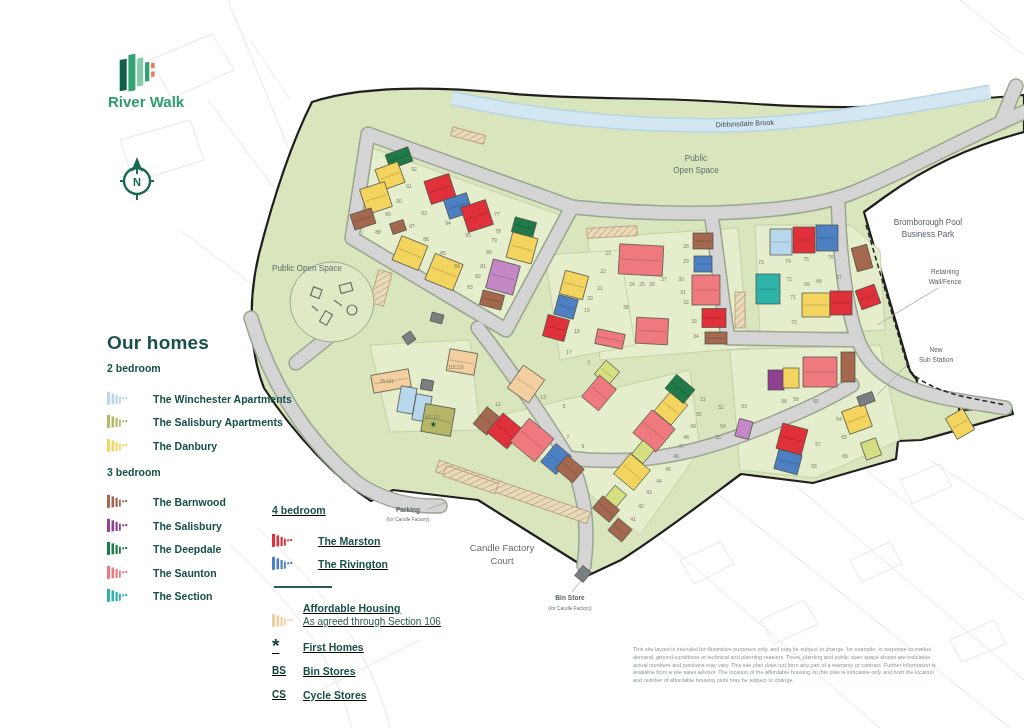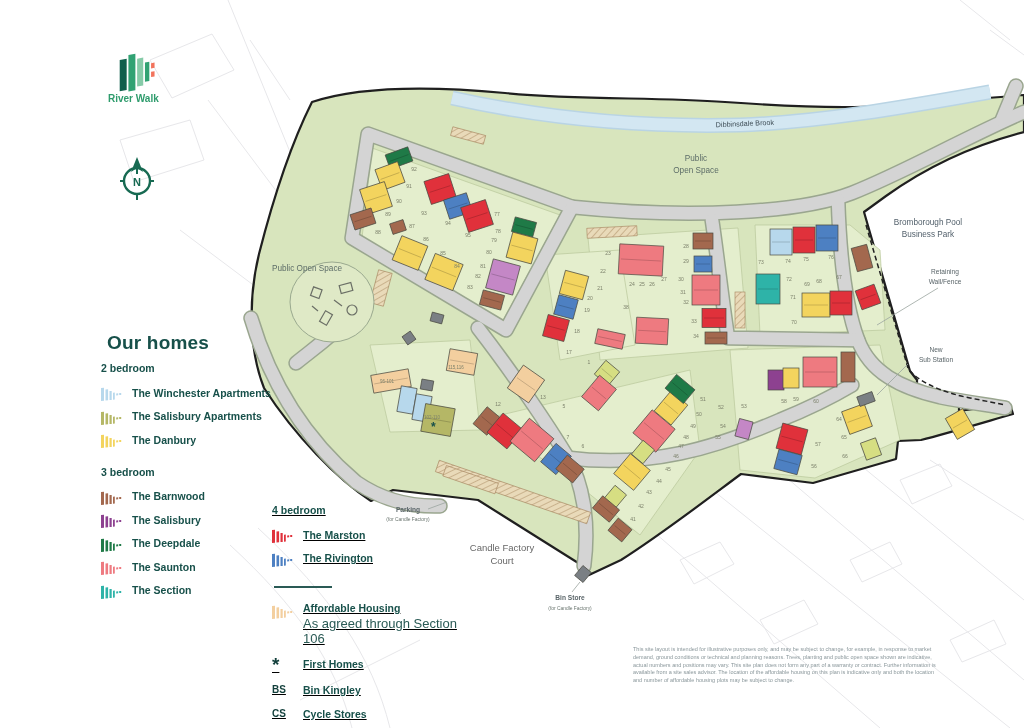--- a/index.html
+++ b/index.html
@@ -8,38 +8,38 @@
   #map-svg{position:absolute;left:0;top:0;}
   .mlabel{fill:#5d6d68;font-size:8.2px;font-family:"Liberation Sans",sans-serif;}
   .mlabel-sm{fill:#5a6569;font-size:6.6px;font-family:"Liberation Sans",sans-serif;}
   .mlabel-xs{fill:#6a756f;font-size:4.9px;font-family:"Liberation Sans",sans-serif;}
   .mlabel-bold{font-weight:bold;}
   .court-label{fill:#676767;font-size:9.5px;}
   .bp-label{fill:#515f6a;font-size:8.2px;}
   .brook-label{fill:#3f4e57;font-size:7.2px;}
   .leader{stroke:#9aa4a0;stroke-width:0.8;fill:none;}
   
-  .brand{position:absolute;left:108px;top:93px;color:#2f9c6d;font-weight:bold;font-size:10px;}
+  .brand{position:absolute;left:108px;top:93px;color:#2f9c6d;font-weight:bold;font-size:15px;}
   .logo{position:absolute;left:112px;top:40px;}
   .compass{position:absolute;left:115px;top:155px;}
   .legend-title{position:absolute;left:107px;top:332px;color:#17504a;font-size:19px;font-weight:bold;letter-spacing:0.2px;text-align:right;}
   .lg-col{position:absolute;width:175px;}
-  #legend-col-a{left:101px;top:362px;}
+  #legend-col-a{left:107px;top:362px;}
   #legend-col-b{left:272px;top:504px;width:190px;text-decoration:underline;}
   .lg-group-title{color:#17504a;font-size:10.5px;font-weight:bold;margin:0 0 7px 0;}
   .lg-group{margin-bottom:14px;}
-  .lg-item{display:flex;align-items:center;height:23.5px;}
+  .lg-item{display:flex;align-items:flex-end;height:23.5px;gap:15px;}
   .lg-glyph{flex:0 0 22px;margin-right:9px;}
   .lg-label{color:#17504a;font-size:10.5px;font-weight:bold;white-space:nowrap;}
   .lg-divider{width:58px;border-top:2px solid #2a5a55;margin:16px 0 14px 2px;}
-  .lg-extra{display:flex;align-items:flex-start;margin-bottom:12px;}
+  .lg-extra{display:flex;align-items:flex-end;margin-bottom:12px;}
   .lg-extra .sym{flex:0 0 22px;margin-right:9px;color:#123f3b;font-weight:bold;}
   .sym-star{font-size:19px;line-height:14px;}
   .sym-code{font-size:10px;line-height:12px;}
-  .lg-sub{color:#2a5a55;font-size:13px;font-weight:normal;margin-top:2px;}
+  .lg-sub{color:#2a5a55;font-size:10px;font-weight:normal;margin-top:2px;}
   .disclaimer{position:absolute;left:633px;top:646px;width:308px;color:#8a979b;
               font-size:5.5px;line-height:1.42;}
 </style>
 </head>
 <body>
 
 <div id="stage">
 
 <svg id="map-svg" width="1024" height="728" viewBox="0 0 1024 728">
   <defs>
@@ -706,21 +706,21 @@
       <div class="lg-label">Affordable Housing</div>
       <div class="lg-sub">As agreed through Section 106</div>
     </div>
   </div>
   <div class="lg-extra">
     <span class="sym sym-star">*</span>
     <span class="lg-label">First Homes</span>
   </div>
   <div class="lg-extra">
     <span class="sym sym-code">BS</span>
-    <span class="lg-label">Bin Kingley</span>
+    <span class="lg-label">Bin Stores</span>
   </div>
   <div class="lg-extra">
     <span class="sym sym-code">CS</span>
     <span class="lg-label">Cycle Stores</span>
   </div>
 </div>
 
 <div class="disclaimer">This site layout is intended for illustrative purposes only, and may be subject to change, for example, in response to market demand, ground conditions or technical and planning reasons. Trees, planting and public open space shown are indicative, actual numbers and positions may vary. This site plan does not form any part of a warranty or contract. Further information is available from a site sales advisor. The location of the affordable housing on this plan is indicative only and both the location and number of affordable housing plots may be subject to change.</div>
 
 </div>

